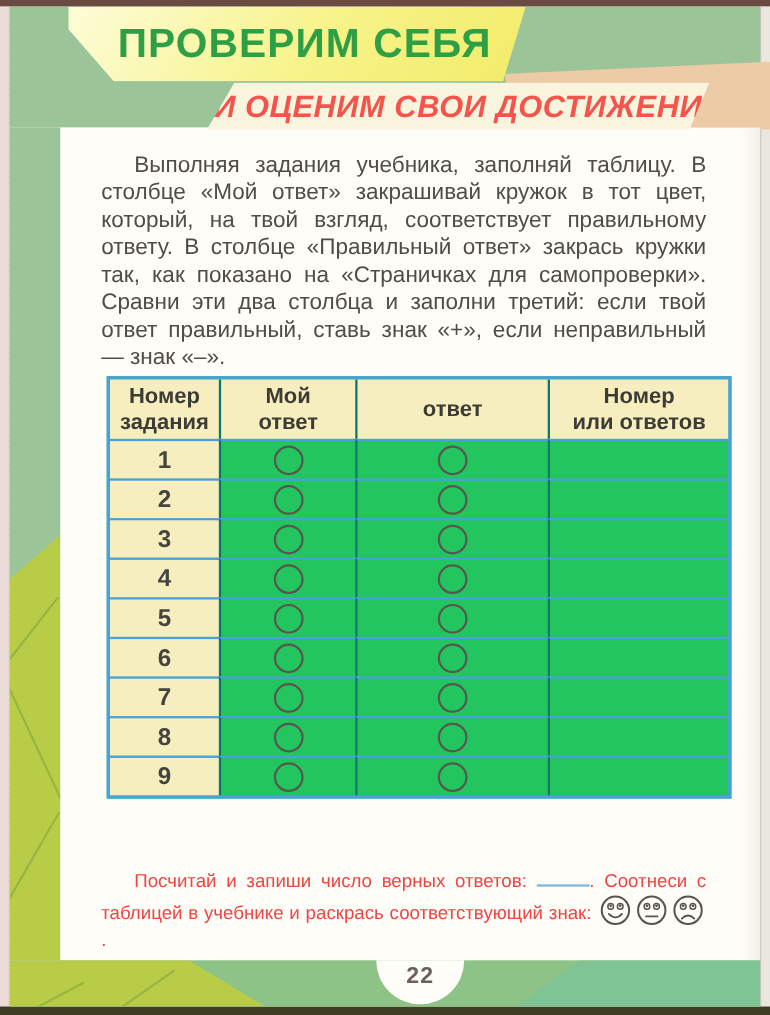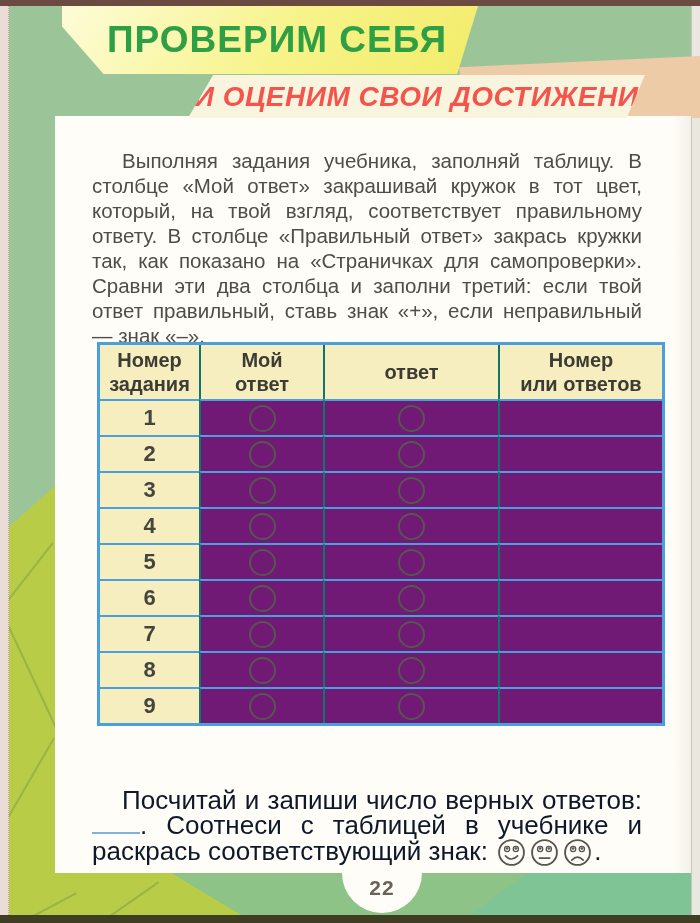--- a/index.html
+++ b/index.html
@@ -40,45 +40,45 @@
   }
   .cream-banner .t2 {
     font-size:28px; font-weight:bold; font-style:italic; color:#f4544b;
     letter-spacing:.5px; white-space:nowrap; padding-left:20px;
   }
   
   .content { position:absolute; left:55px; top:116px; width:636px; height:757px; background:#fffdf7; }
   .content .edge-shade { position:absolute; right:0; top:0; width:18px; height:100%;
     background:linear-gradient(to right, rgba(0,0,0,0) , rgba(90,85,70,.08)); }
   .instructions {
-    position:absolute; left:37px; top:32px; width:550px;
+    position:absolute; left:37px; top:21px; width:550px;
     font-size:20.5px; line-height:25px; color:#4e4d47;
     text-align:justify; text-indent:30px;
   }
   
-  .answers-table { position:absolute; left:42px; top:226px; width:568px; border:3px solid #4aa0dc; background:#701a75; }
+  .answers-table { position:absolute; left:42px; top:226px; width:568px; border:3px solid #4aa0dc; background:#22c55e; }
   .t-row { display:grid; grid-template-columns:99px 124px 175px 1fr; height:36px; }
   .t-row.t-head { height:54px; }
   .t-cell {
     border-left:2px solid #0f766e; border-top:2px solid #4aa0dc;
     display:flex; align-items:center; justify-content:center; flex-direction:column;
     overflow:hidden;
   }
   .t-row .t-cell:first-child { border-left:none; }
   .t-row.t-head .t-cell { border-top:none; background:#f6eebe; }
   .t-cell.num { background:#f6eebe; font-weight:bold; font-size:22px; color:#45443e; }
   .hd { font-weight:bold; font-size:20px; line-height:24px; color:#3c3b35; text-align:center; }
   .circle {
     width:27px; height:27px; border:2px solid #57564f; border-radius:50%;
     background:transparent; display:inline-block;
   }
   
   .footer-text {
     position:absolute; left:37px; top:672px; width:550px;
-    font-size:26px; line-height:25px; color:#0f172a;
+    font-size:17px; line-height:25px; color:#ef4444;
     text-align:justify; text-indent:30px;
   }
   .blank-line { display:inline-block; width:48px; border-bottom:2px solid #7fb2dc; height:18px; vertical-align:baseline; }
   .face { vertical-align:-7px; margin:0 2px; }
   
   .bb-left  { position:absolute; left:0; top:0; width:232px; height:42px; background:#b9cc48;
               clip-path:polygon(0 0, 70% 0, 100% 100%, 0 100%); }
   .bb-right { position:absolute; right:0; top:0; width:221px; height:42px; background:#7fc494;
               clip-path:polygon(0 100%, 26% 0, 100% 0, 100% 100%); }
   .vein { position:absolute; background:#7ea33c; opacity:.55; }

